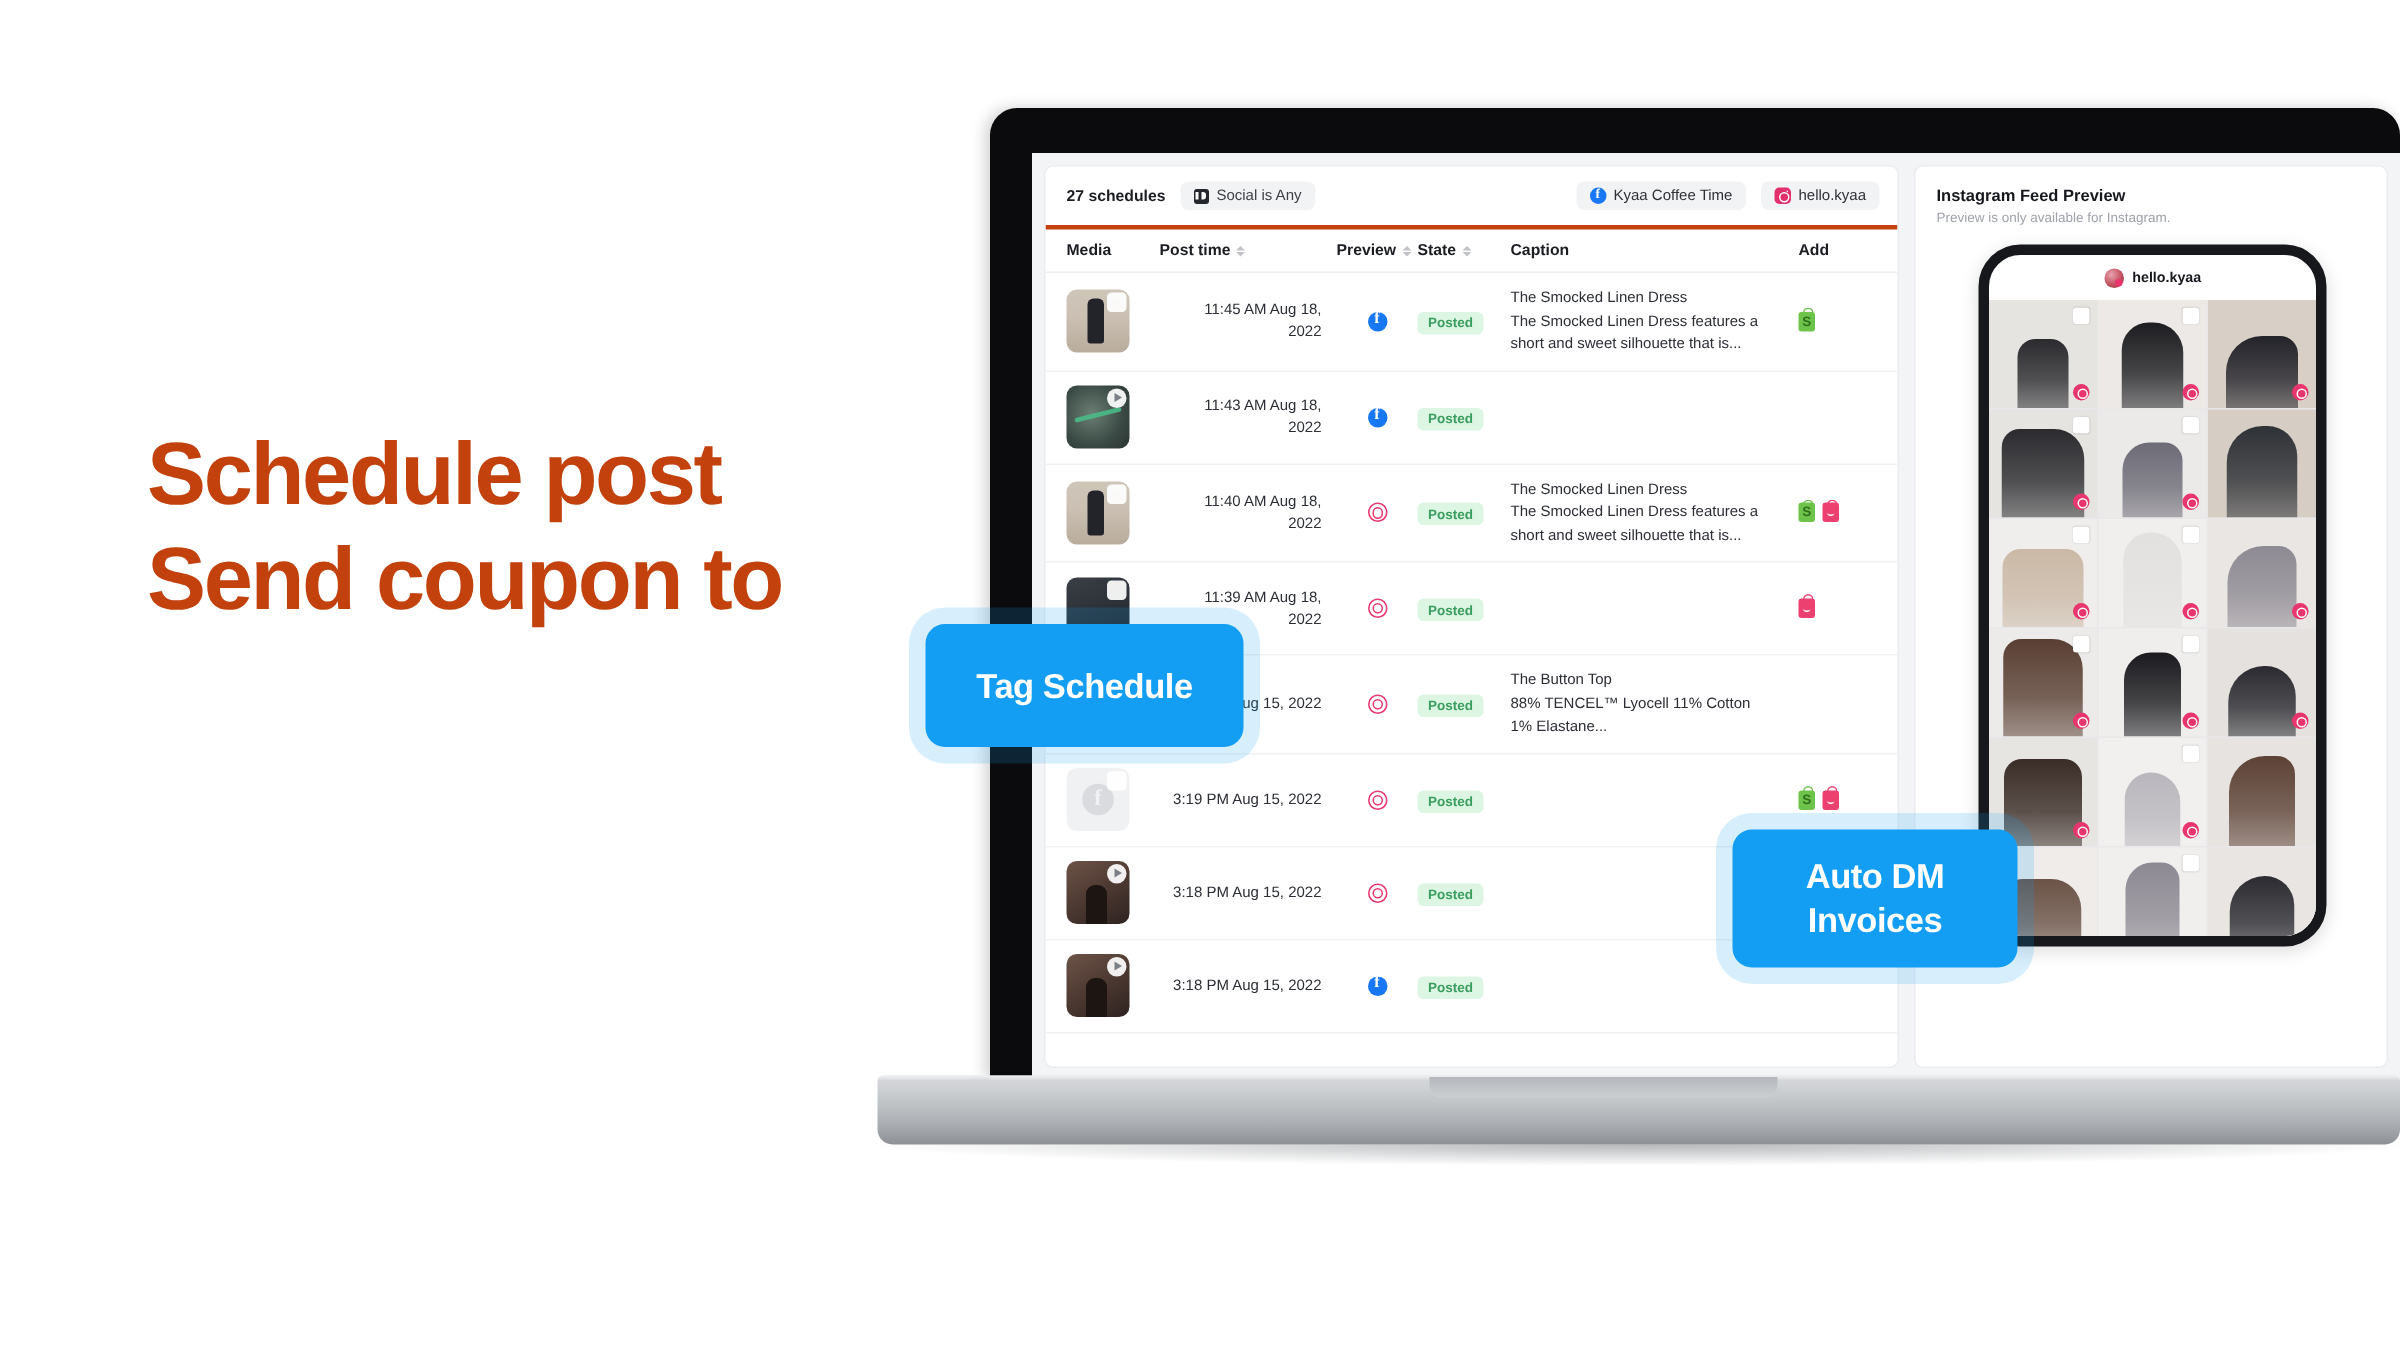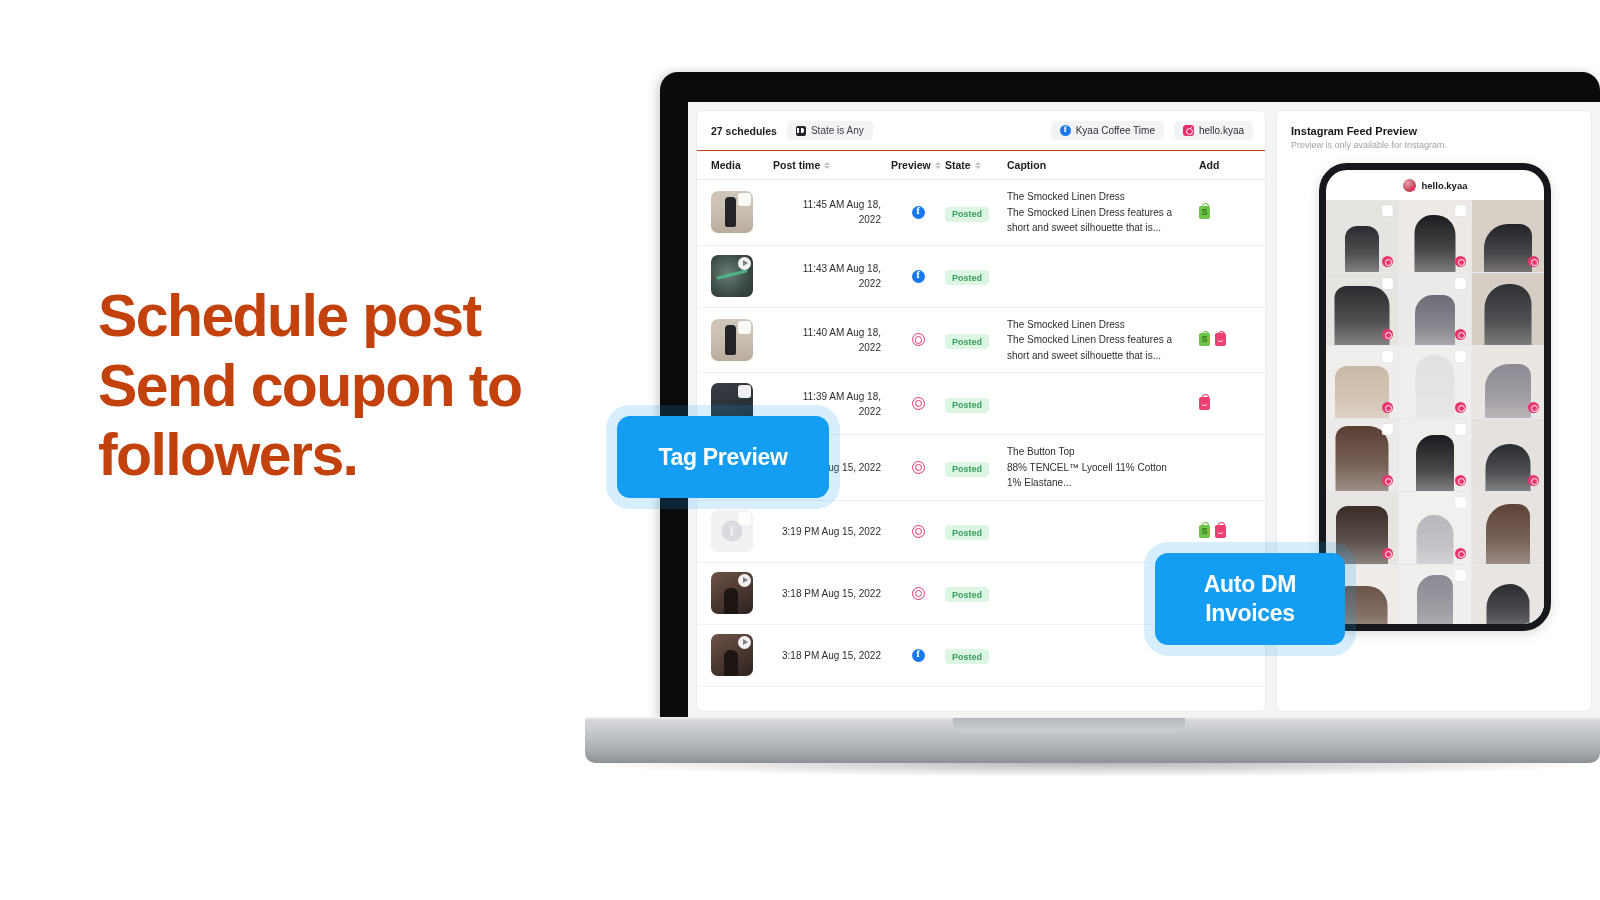--- a/index.html
+++ b/index.html
@@ -102,21 +102,21 @@
   .ic-fb:after{content:"f";position:absolute;left:0;top:-1.5px;width:11px;text-align:center;
     font-size:9px;font-weight:700;color:#fff;font-family:"Liberation Serif",serif;}
   .ic-ig{width:11px;height:11px;border-radius:3.2px;background:#e1306c;position:relative;flex:0 0 auto;}
   .ic-ig:before{content:"";position:absolute;left:3px;top:3px;width:5px;height:5px;border:1.2px solid #fff;border-radius:50%;}
   .ic-ig:after{content:"";position:absolute;right:1.6px;top:1.6px;width:1.6px;height:1.6px;background:#fff;border-radius:50%;}
 
   
   .thead{
     display:flex; 
     padding:8px 12px 8px 14px;
-    border-top:1px solid #c2410c; border-bottom:1px solid #edeef1;
+    border-top:3px solid #c2410c; border-bottom:1px solid #edeef1;
     background:#fff;
   }
   .th{ font-size:10.5px; font-weight:700; color:#1b1d22; display:flex; align-items:center; gap:4px;}
   .sorter{display:inline-flex;flex-direction:column;gap:1px;opacity:.42;}
   .sorter i{display:block;width:0;height:0;border-left:3px solid transparent;border-right:3px solid transparent;}
   .sorter i.up{border-bottom:3.5px solid #6c707a;}
   .sorter i.dn{border-top:3.5px solid #6c707a;}
 
   .c-media{flex:0 0 62px;}
   .c-time{flex:0 0 118px;}
@@ -232,36 +232,35 @@
   #callout-dm { left:1155px; top:553px; width:190px; height:92px; font-size:23px; line-height:1.28; }
 </style>
 </head>
 <body>
 
 <div class="stage">
 
   <div class="headline" id="headline">
       <span class="ln">Schedule post</span>
       <span class="ln">Send coupon to</span>
-      <span class="ln">followers.</span>
     </div>
 
   <div class="laptop">
     <div class="lid">
       <div class="screen">
 
         <div class="app">
 
           <div class="panel-left">
 
             <div class="toolbar">
               <div class="sched-count">27 schedules</div>
               <div class="filter-chip">
                 <span class="sq-icon"></span>
-                <span>State is Any</span>
+                <span>Social is Any</span>
               </div>
               <div class="tb-spacer"></div>
               <div class="acct-chip">
                 <span class="ic-fb"></span>
                 <span>Kyaa Coffee Time</span>
               </div>
               <div class="acct-chip">
                 <span class="ic-ig"></span>
                 <span>hello.kyaa</span>
               </div>
@@ -581,21 +580,21 @@
     </div>
 
     <div class="base">
       <div class="notch"></div>
     </div>
     <div class="foot"></div>
   </div>
 
   <div class="callout" id="callout-tag">
       <div>
-        <div>Tag Preview</div>
+        <div>Tag Schedule</div>
       </div>
     </div>
   <div class="callout" id="callout-dm">
       <div>
         <div>Auto DM</div>
         <div>Invoices</div>
       </div>
     </div>
 
 </div>

